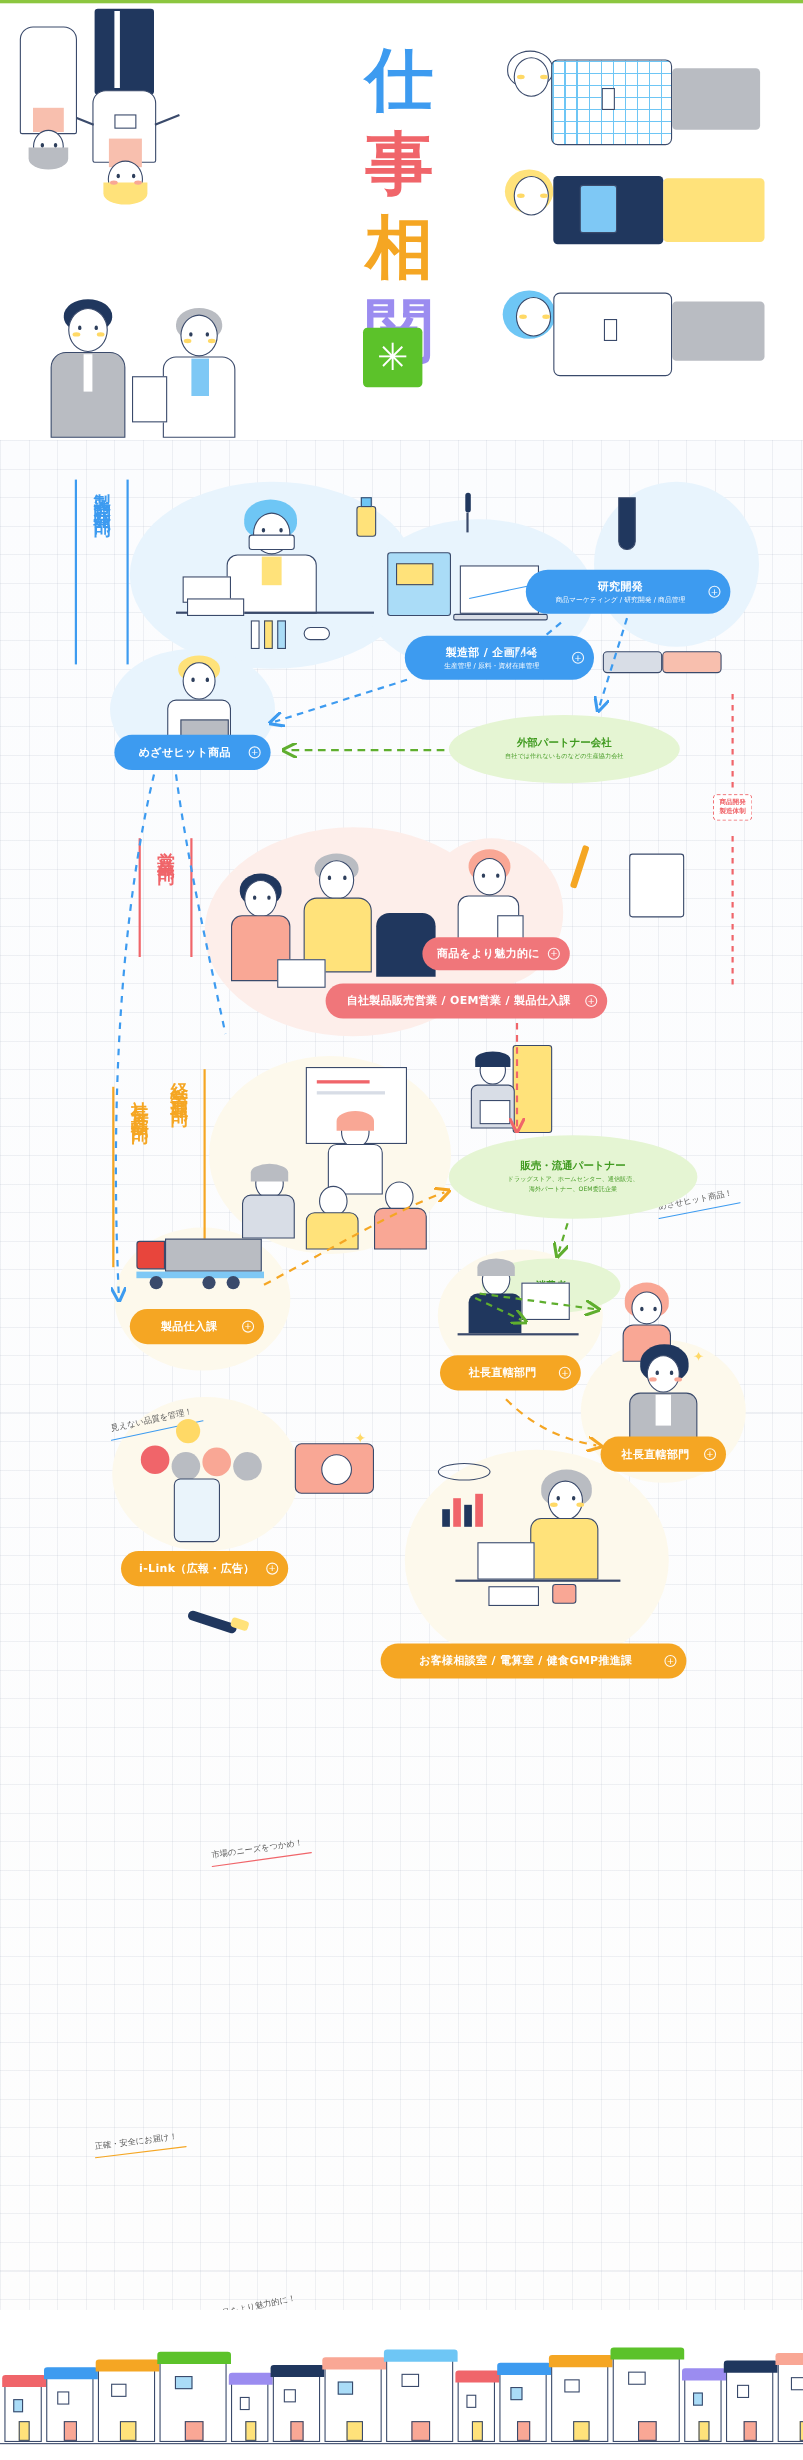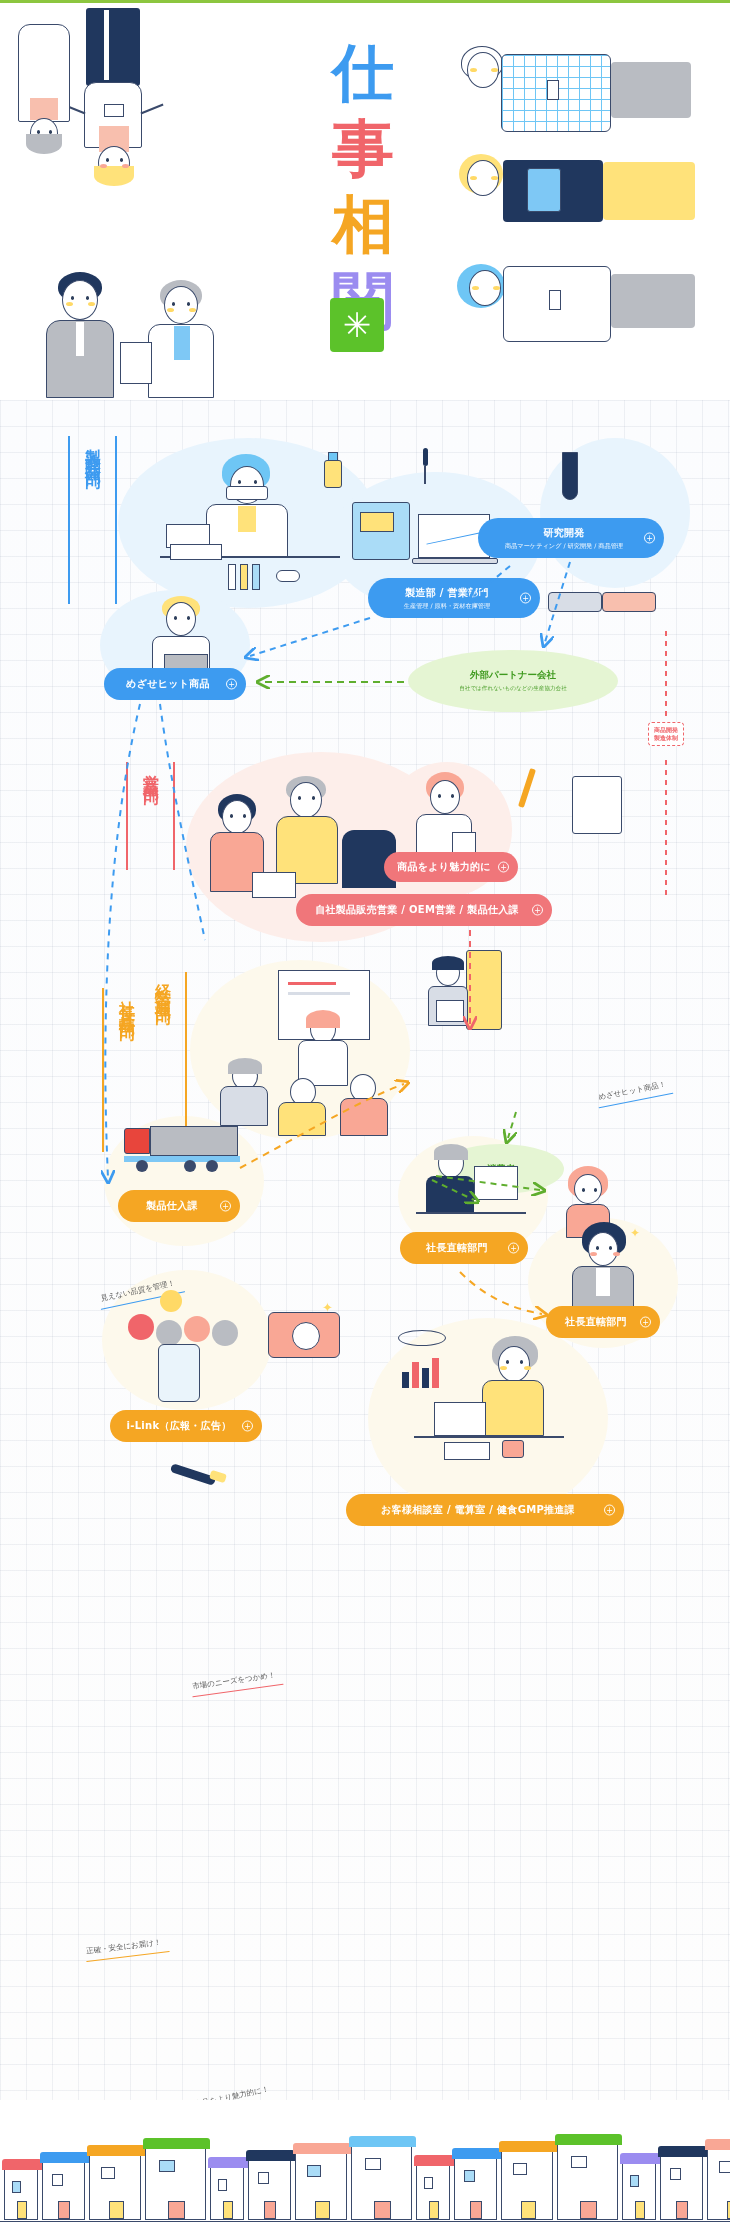--- a/index.html
+++ b/index.html
@@ -365,21 +365,21 @@
     </div>
     <div class="hw-underline" style="left:598px; top:700px; width:76px; background:#3d9bf0; transform:rotate(-11deg);"></div>
 
     <div class="pill p-blue has-plus" style="left:478px; top:118px; width:186px; height:40px;">
       <span class="ttl">研究開発</span>
       <span class="sub">商品マーケティング / 研究開発 / 商品管理</span>
       <span class="plus">+</span>
     </div>
 
     <div class="pill p-blue has-plus" style="left:368px; top:178px; width:172px; height:40px;">
-      <span class="ttl">製造部 / 営業部門</span>
+      <span class="ttl">製造部 / 企画開発</span>
       <span class="sub">生産管理 / 原料・資材在庫管理</span>
       <span class="plus">+</span>
     </div>
 
     <div class="figure" style="left:548px;top:182px;width:120px;height:48px;">
       <div style="position:absolute;left:0;top:10px;width:54px;height:20px;background:#d8dde6;border:1.4px solid #3a4a6b;border-radius:4px;"></div>
       <div style="position:absolute;left:54px;top:10px;width:54px;height:20px;background:#f8bfae;border:1.4px solid #3a4a6b;border-radius:4px;"></div>
     </div>
 
     <div class="figure" style="left:136px;top:196px;width:90px;height:86px;">
@@ -492,20 +492,25 @@
     </div>
 
     <div class="figure" style="left:420px;top:550px;width:86px;height:96px;">
       <div style="position:absolute;left:46px;top:0;width:36px;height:80px;background:#ffe27a;border:1.5px solid #3a4a6b;border-radius:3px;"></div>
       <div class="fig-head" style="left:16px;top:10px;width:24px;height:26px;"></div>
       <div style="position:absolute;left:12px;top:6px;width:32px;height:14px;background:#20375e;border-radius:50% 50% 0 0;"></div>
       <div style="position:absolute;left:8px;top:36px;width:40px;height:40px;background:#d8dde6;border:1.4px solid #3a4a6b;border-radius:6px 6px 0 0;"></div>
       <div class="prop-rect" style="left:16px;top:50px;width:28px;height:22px;background:#fff;"></div>
     </div>
 
+    <div class="green-node" style="left:408px; top:632px; width:226px; height:76px;">
+      <span class="ttl">販売・流通パートナー</span>
+      <span class="sub" style="white-space:pre-line;">ドラッグストア、ホームセンター、通信販売、
+海外パートナー、OEM委託企業</span>
+    </div>
 
     <div class="green-node" style="left:438px; top:744px; width:126px; height:50px;">
       <span class="ttl">消費者</span>
     </div>
 
     <div class="figure" style="left:558px;top:766px;width:64px;height:72px;">
       <div style="position:absolute;left:10px;top:0;width:40px;height:32px;background:#f9a795;border-radius:50% 50% 40% 40%;"></div>
       <div class="fig-head" style="left:16px;top:8px;width:28px;height:30px;"></div>
       <div class="fig-eye" style="left:24px;top:22px;"></div>
       <div class="fig-eye" style="left:36px;top:22px;"></div>

